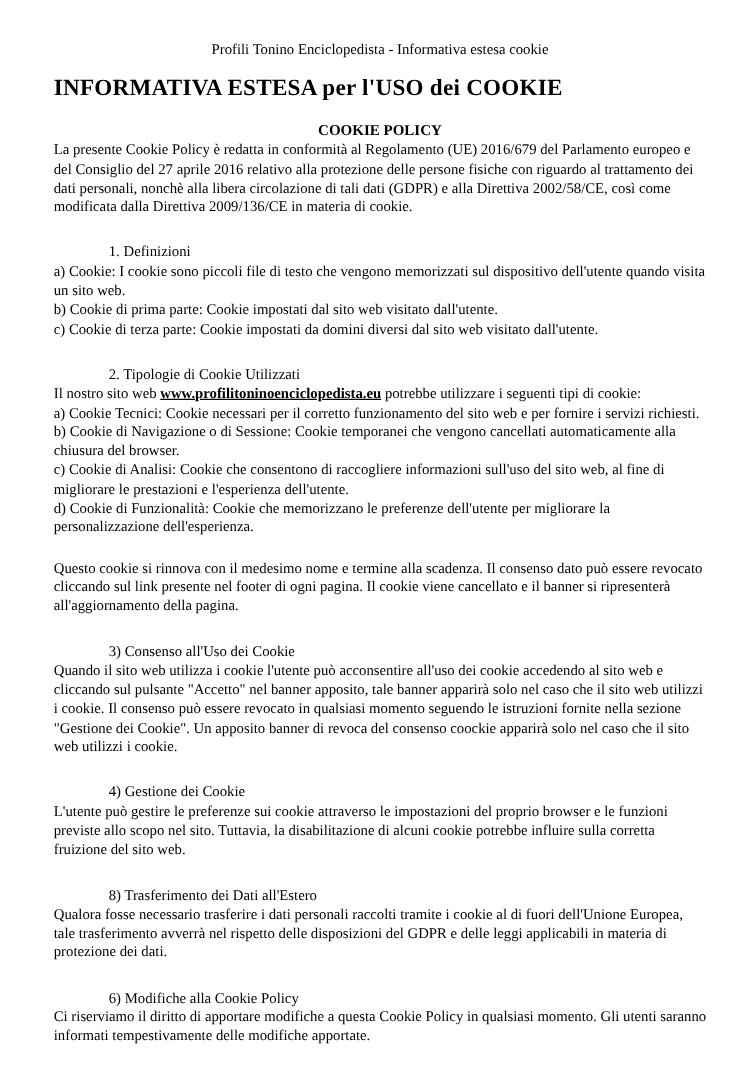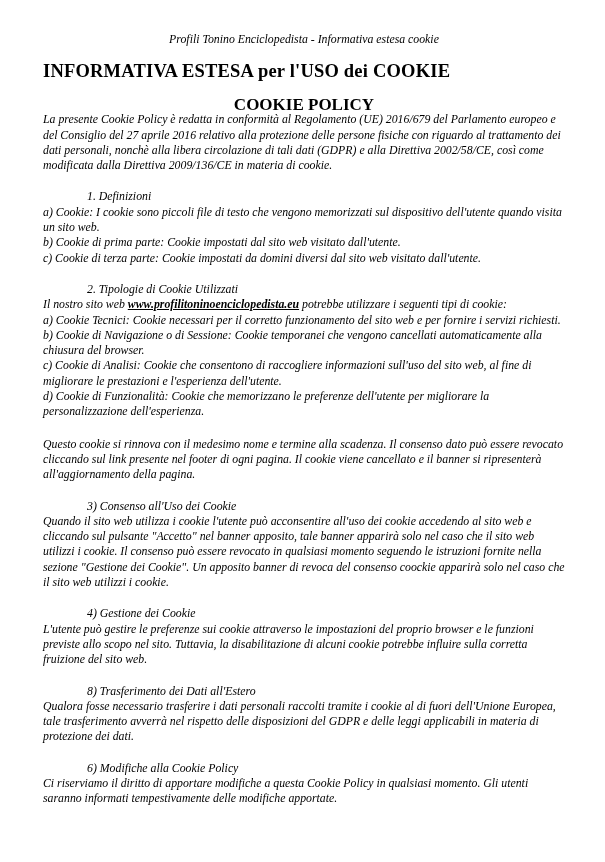--- a/index.html
+++ b/index.html
@@ -13,43 +13,43 @@
     height: 862px;
     box-sizing: border-box;
     background: #ffffff;
     color: #000000;
     font-family: "Liberation Serif", serif;
     font-size: 11.8px;
     line-height: 15.3px;
     padding: 32px 40px 0 43px;
     overflow: hidden;
   }
-  p { margin: 0; font-style: italic; }
+  p { margin: 0; }
   .doc-header {
     text-align: center;
     font-size: 11.8px;
   }
   .title {
     margin: 13px 0 0 0;
     text-align: left;
     font-size: 18.5px;
     font-weight: bold;
     line-height: 22px;
     letter-spacing: 0.2px;
   }
   .subtitle {
     margin: 15px 0 0 0;
     text-align: center;
-    font-size: 17px;
+    font-size: 12px;
     font-weight: bold;
     line-height: 15px;
   }
   .sec-heading {
     text-indent: 44px;
-    margin-top: 16px;
+    margin-top: 21px;
   }
   .first-heading {
     margin-top: 17px;
   }
   .body { margin: 0; }
   .note { margin-top: 17px; }
   a.site-link {
     font-weight: bold;
     text-decoration: underline;
     color: #000000;

